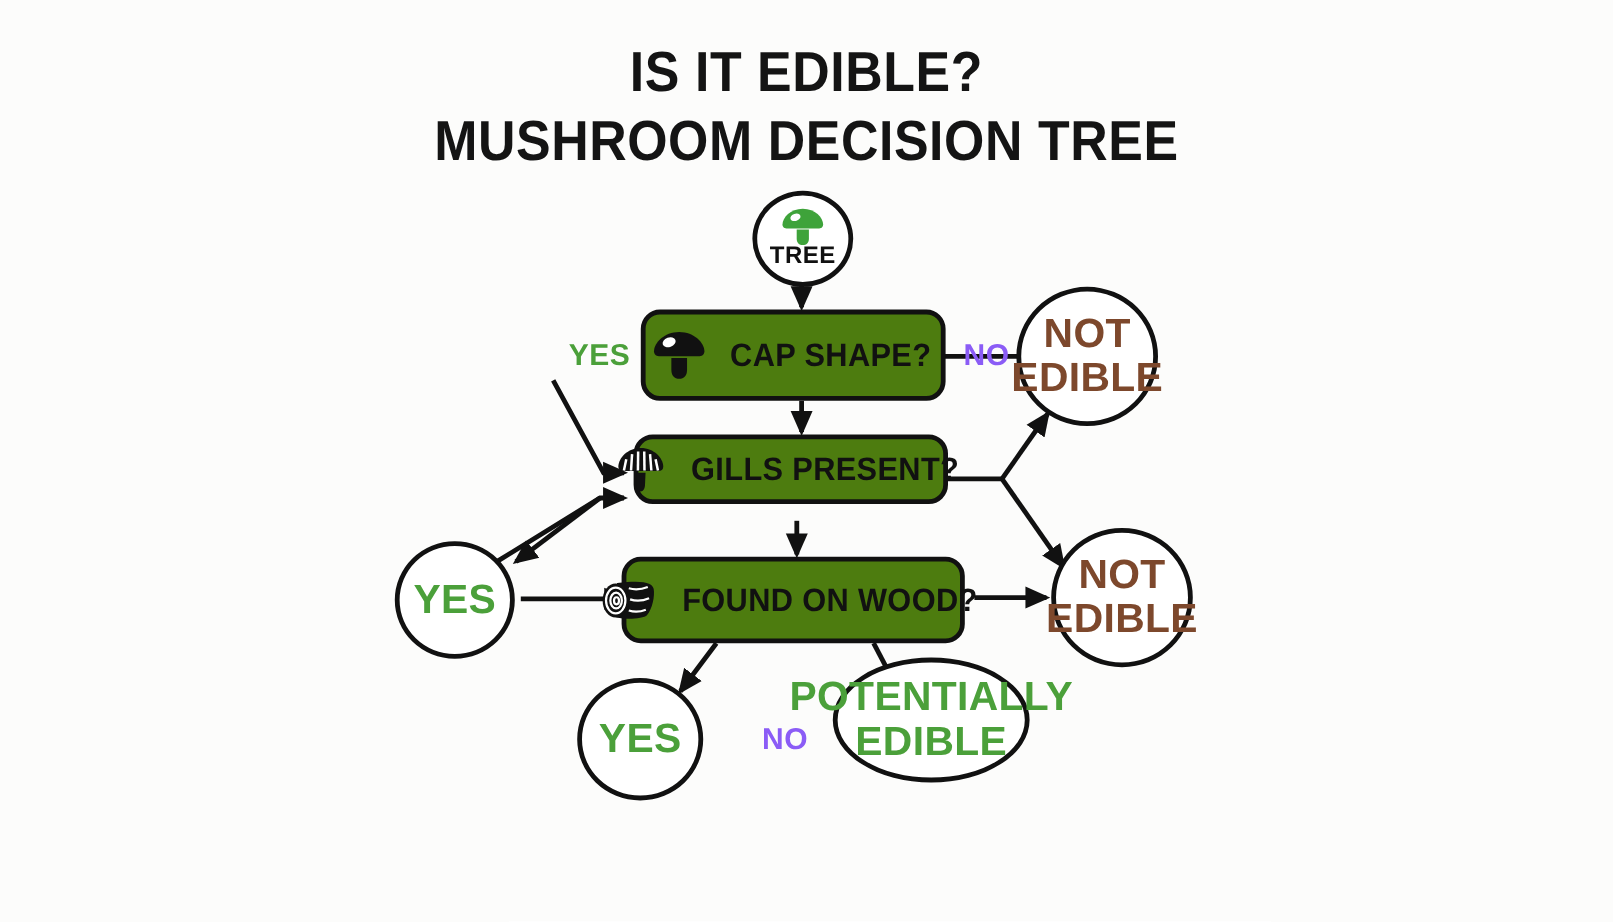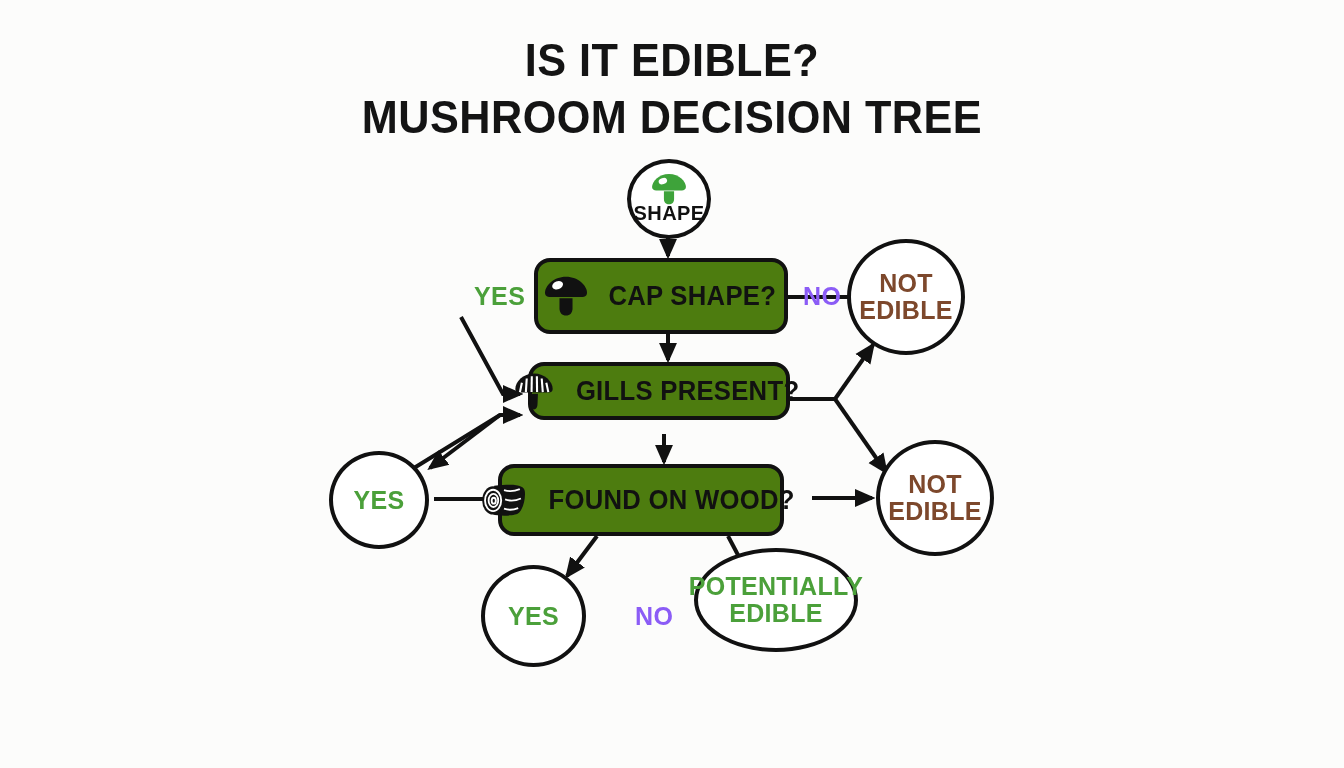--- a/index.html
+++ b/index.html
@@ -82,21 +82,21 @@
   .circle-node {
     border: 4px solid #111111;
     border-radius: 50%;
     background: #ffffff;
     flex-direction: column;
     line-height: 1.08;
     text-align: center;
   }
   .term-text {
     font-weight: bold;
-    font-size: 25px;
+    font-size: 34px;
     letter-spacing: 0.3px;
     white-space: nowrap;
   }
   .term-text.green { color: #4ba03a; }
   .term-text.brown { color: #7d482c; }
 
   
   #node-start {
     flex-direction: column;
     gap: 0;
@@ -167,21 +167,21 @@
       <path d="M 728 536 L 748 574" marker-end="url(#arrow)"></path>
     </g>
   </svg>
 
   <div class="node circle-node" id="node-start" style="left:627px; top:159px; width:84px; height:80px;">
     <svg class="node-icon" width="38" height="32" viewBox="0 0 40 34">
       <path d="M20 1 C9 1 2 9 2 15 C2 17.6 4 18.6 6.4 18.6 L33.6 18.6 C36 18.6 38 17.6 38 15 C38 9 31 1 20 1 Z" fill="#3ea33a"></path>
       <ellipse cx="13.5" cy="8.6" rx="4.6" ry="3.2" fill="#ffffff" transform="rotate(-18 13.5 8.6)"></ellipse>
       <path d="M14.6 19.4 L25.4 19.4 L25.4 27.5 C25.4 31 23.2 33.2 20 33.2 C16.8 33.2 14.6 31 14.6 27.5 Z" fill="#3ea33a"></path>
     </svg>
-    <div id="start-label">SHAPE</div>
+    <div id="start-label">TREE</div>
   </div>
 
   <div class="node decision-box" id="node-cap-shape" style="left:534px; top:258px; width:254px; height:76px;">
     <svg class="node-icon" width="48" height="42" viewBox="0 0 40 36">
       <path d="M20 1.5 C9.2 1.5 2 9.4 2 15.2 C2 17.8 4 18.8 6.4 18.8 L33.6 18.8 C36 18.8 38 17.8 38 15.2 C38 9.4 30.8 1.5 20 1.5 Z" fill="#111111"></path>
       <ellipse cx="12.8" cy="8.8" rx="4.8" ry="3.4" fill="#ffffff" transform="rotate(-20 12.8 8.8)"></ellipse>
       <path d="M14.4 20 L25.6 20 L25.6 28.5 C25.6 32.4 23.4 34.8 20 34.8 C16.6 34.8 14.4 32.4 14.4 28.5 Z" fill="#111111"></path>
     </svg>
     <div class="decision-label">CAP SHAPE?</div>
   </div>
@@ -195,21 +195,21 @@
         <line x1="18" y1="4.6" x2="17.8" y2="19"></line>
         <line x1="22.6" y1="4.6" x2="22.8" y2="19"></line>
         <line x1="27" y1="6.6" x2="28" y2="19"></line>
         <line x1="31.2" y1="10.5" x2="33" y2="19"></line>
       </g>
       <path d="M16.4 20.6 L23.6 20.6 L23.2 29.6 C23.2 32.8 21.8 34.8 20 34.8 C18.2 34.8 16.8 32.8 16.8 29.6 Z" fill="#111111"></path>
     </svg>
     <div class="decision-label">GILLS PRESENT?</div>
   </div>
 
-  <div class="node decision-box" id="node-found-on-wood" style="left:498px; top:464px; width:286px; height:72px;">
+  <div class="node decision-box" id="node-found-on-wood" style="left:518px; top:464px; width:286px; height:72px;">
     <svg class="node-icon" width="48" height="38" viewBox="0 0 44 34">
       <path d="M13 4 C34 1.5 40 4 41 8.5 C42 14 40 24 36 28.5 C33 32 16 32 12 30 Z" fill="#111111"></path>
       <ellipse cx="12" cy="17.4" rx="10" ry="13" fill="#111111"></ellipse>
       <g fill="none" stroke="#ffffff" stroke-width="1.7">
         <ellipse cx="12" cy="17.4" rx="7.4" ry="9.8"></ellipse>
         <ellipse cx="12.3" cy="17.4" rx="4.4" ry="6"></ellipse>
         <ellipse cx="12.6" cy="17.6" rx="1.9" ry="2.7"></ellipse>
       </g>
       <g stroke="#ffffff" stroke-width="1.7" fill="none">
         <path d="M22 8 C27 9.5 32 8.8 36.5 7"></path>

